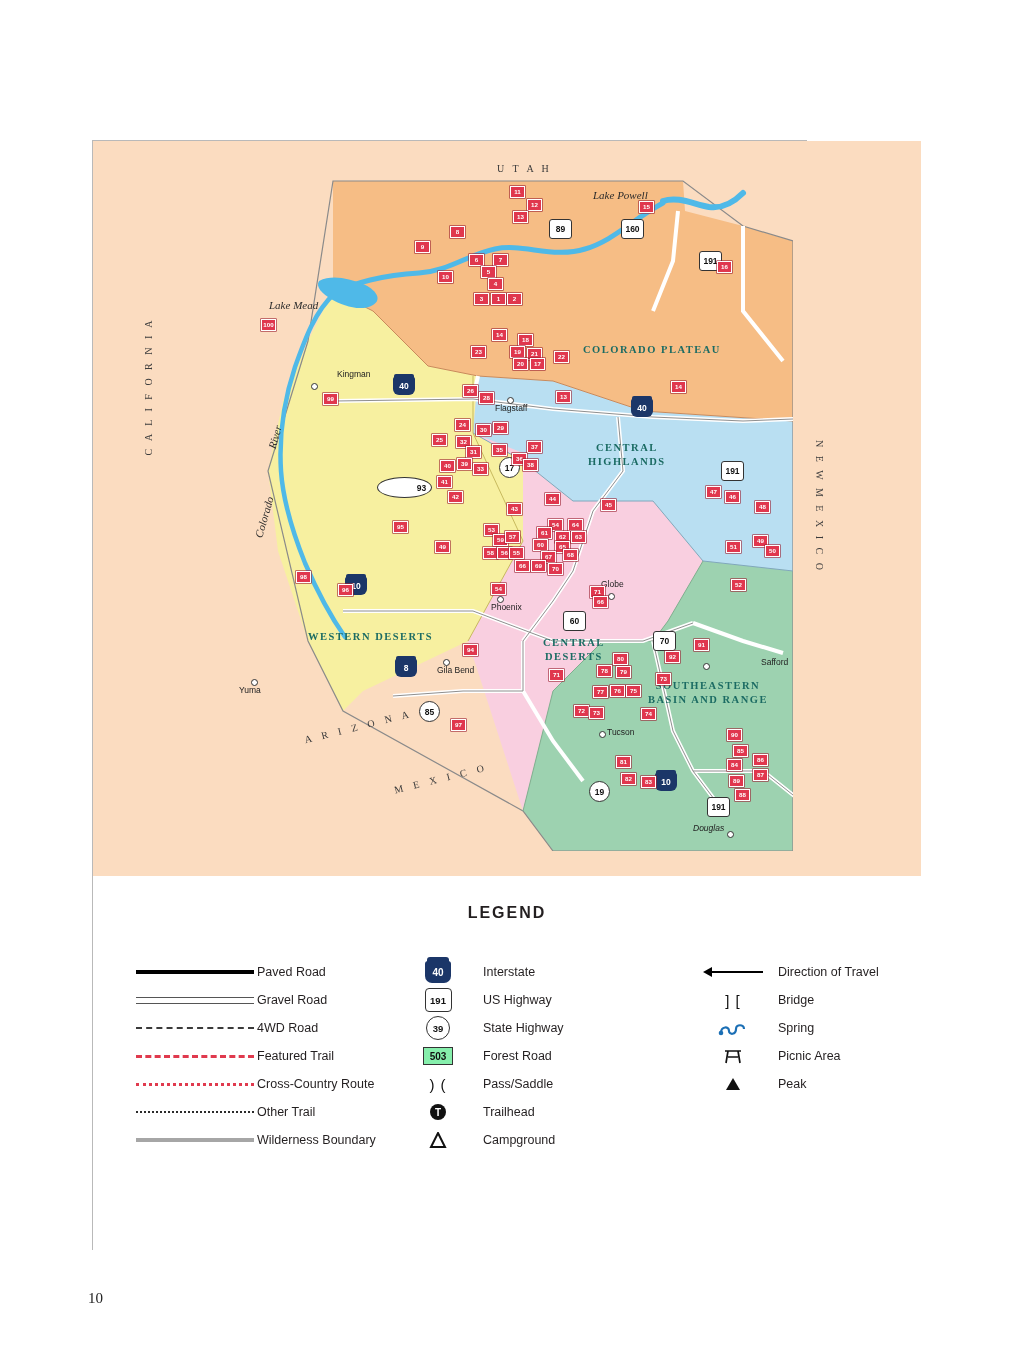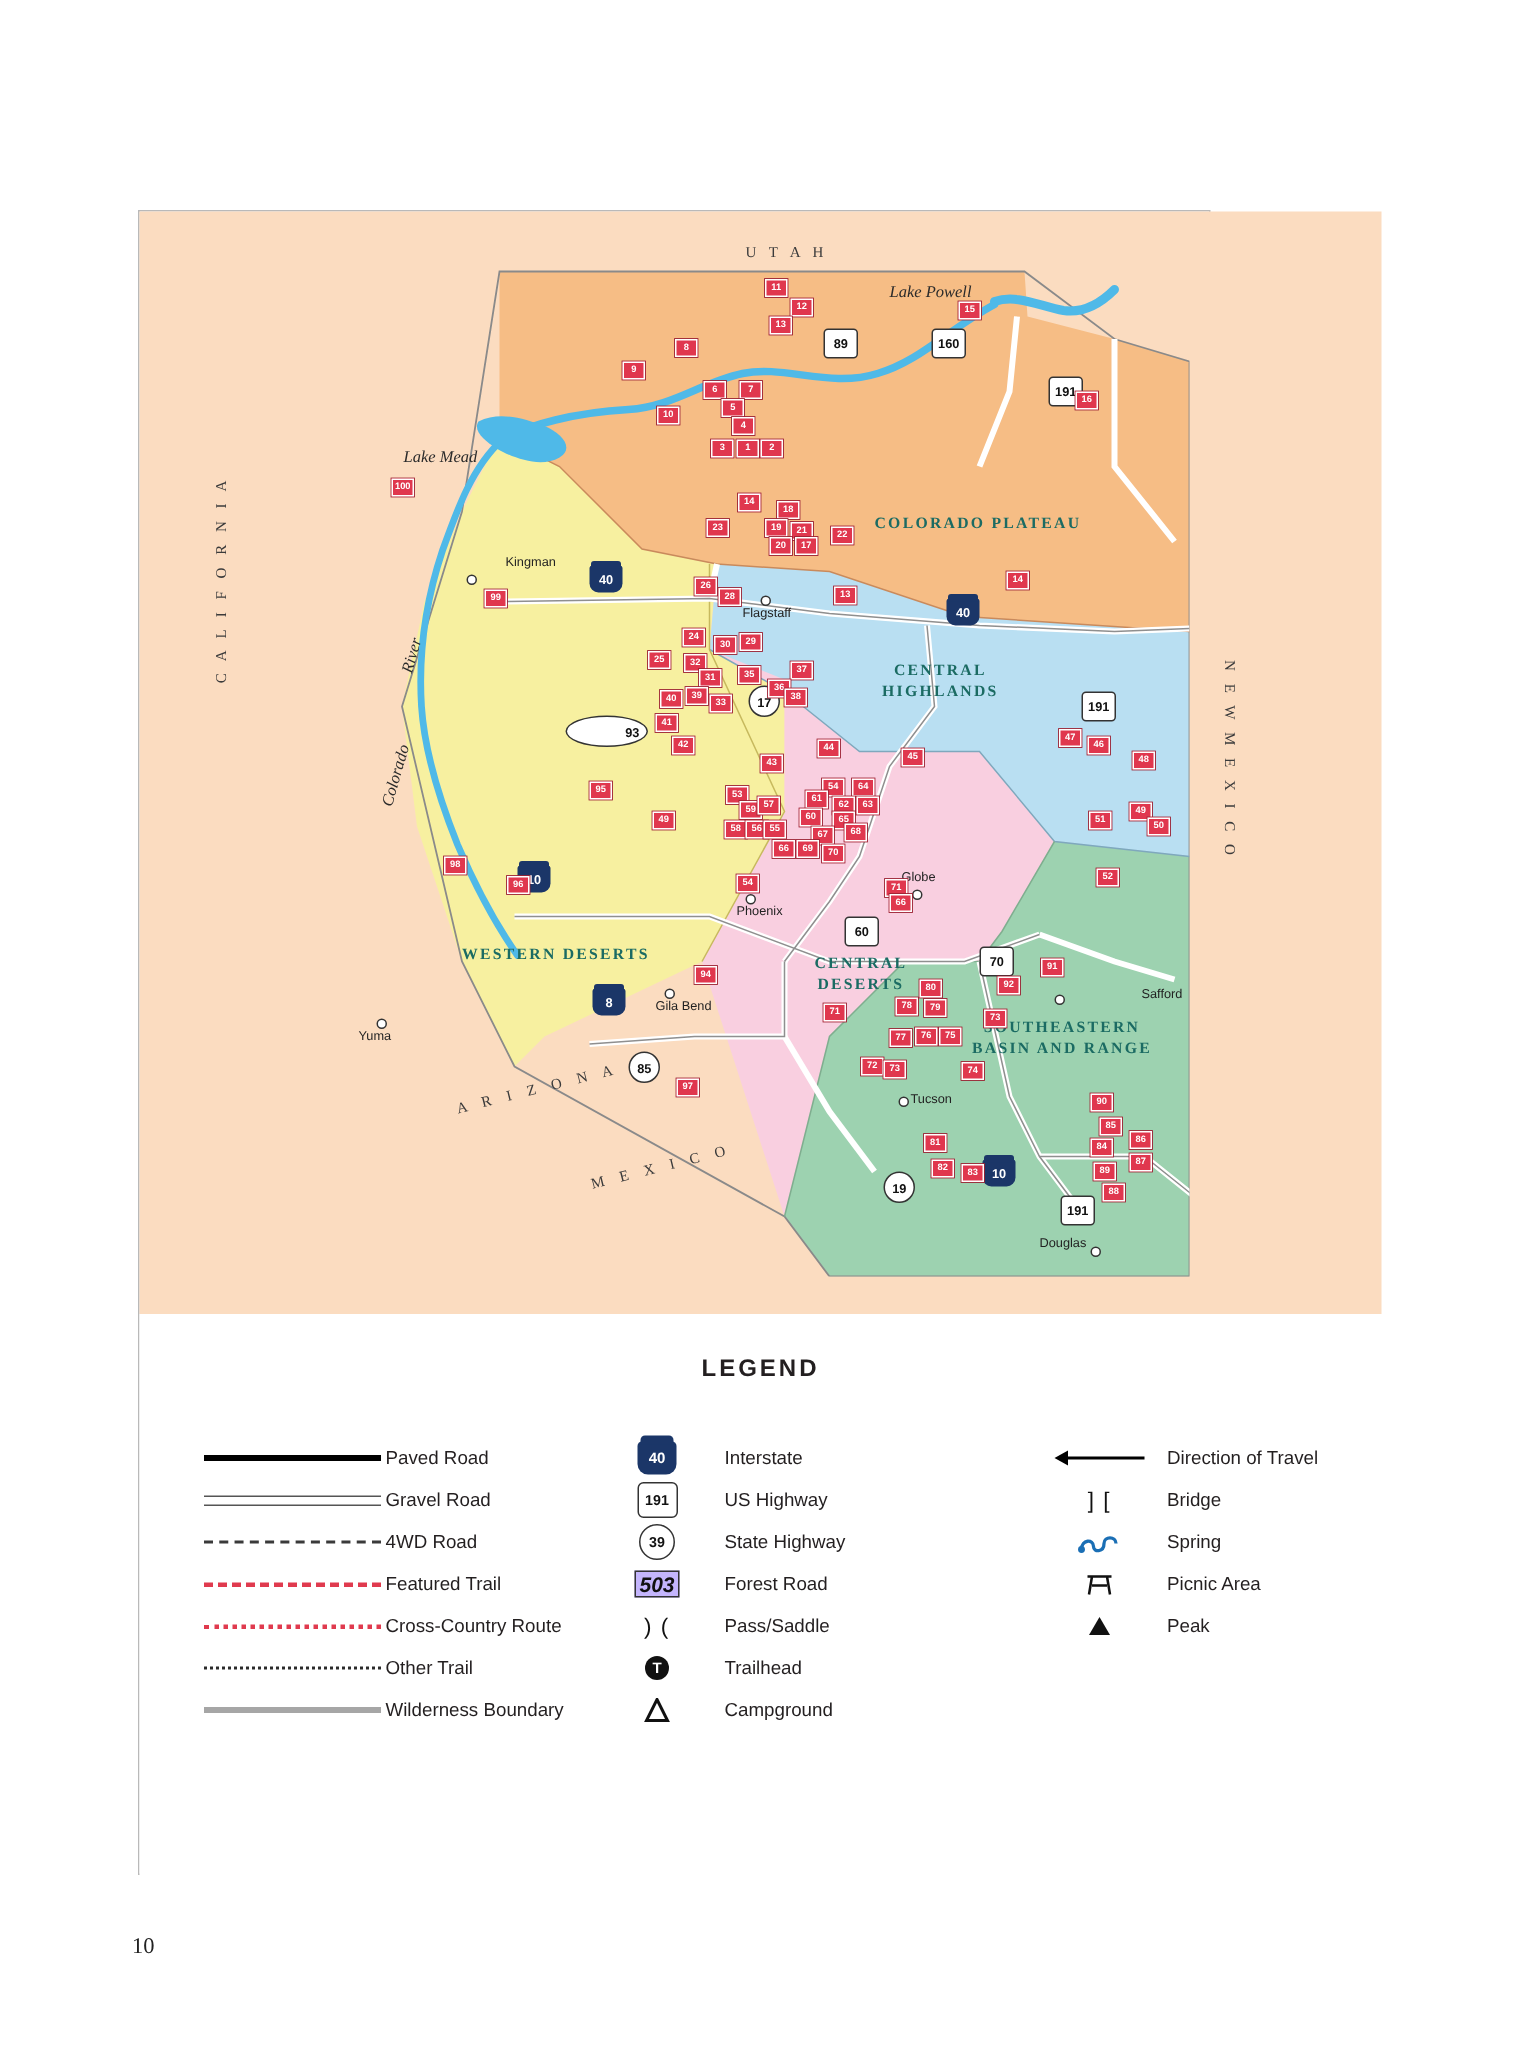--- a/index.html
+++ b/index.html
@@ -36,21 +36,21 @@
   .l-cross{width:118px;height:0;border-top:3px dotted #e03a4e;}
   .l-other{width:118px;height:0;border-top:2px dotted #2b2b2b;}
   .l-wild{width:118px;height:4px;background:#a6a6a6;}
 
   
   .shield{position:relative;font-size:9px;font-weight:bold;color:#1b3668;display:flex;align-items:center;justify-content:center;}
   .sh-inter{width:26px;height:22px;background:#1b3668;border-radius:3px 3px 7px 7px;color:#fff;font-size:10px;position:relative;}
   .sh-inter:before{content:"";position:absolute;left:2px;top:-4px;width:22px;height:6px;background:#1b3668;border-radius:3px 3px 0 0;}
   .sh-us{width:25px;height:22px;background:#fff;border:1.3px solid #333;border-radius:4px;font-size:9.5px;color:#111;}
   .sh-state{width:22px;height:22px;border-radius:50%;background:#fff;border:1.3px solid #333;font-size:9.5px;color:#111;}
-  .sh-forest{width:28px;height:16px;background:#c4b5fd;border:1.2px solid #333;font-size:14px;color:#111;font-style:italic;}
+  .sh-forest{width:28px;height:16px;background:#86efac;border:1.2px solid #333;font-size:10px;color:#111;}
 
   .sym-arrow{width:60px;height:12px;position:relative;}
   .sym-arrow:before{content:"";position:absolute;left:8px;top:5px;width:52px;height:2px;background:#000;}
   .sym-arrow:after{content:"";position:absolute;left:0;top:1px;border-top:5px solid transparent;border-bottom:5px solid transparent;border-right:9px solid #000;}
   .sym-txt{font-size:15px;color:#111;letter-spacing:1px;}
   .sym-building{width:9px;height:9px;background:#111;}
   .sym-tri{width:0;height:0;border-left:7px solid transparent;border-right:7px solid transparent;border-bottom:12px solid #111;}
 
   
   .mlabel{position:absolute;white-space:nowrap;}
@@ -166,21 +166,21 @@
       <div class="city-dot" style="left:158px;top:538px;"></div>
       <div class="mlabel city-name" style="left:146px;top:544px;">Yuma</div>
 
       <div class="city-dot" style="left:506px;top:590px;"></div>
       <div class="mlabel city-name" style="left:514px;top:586px;">Tucson</div>
 
       <div class="city-dot" style="left:610px;top:522px;"></div>
       <div class="mlabel city-name" style="left:654px;top:516px;margin-left:14px;">Safford</div>
 
       <div class="city-dot" style="left:634px;top:690px;"></div>
-      <div class="mlabel city-name" style="left:600px;top:682px;">Douglas</div>
+      <div class="mlabel city-name" style="left:600px;top:682px;font-style:italic;">Douglas</div>
 
       <div class="mshield ms-us" style="left:456px;top:78px;">89</div>
       <div class="mshield ms-us" style="left:528px;top:78px;">160</div>
       <div class="mshield ms-us" style="left:606px;top:110px;">191</div>
       <div class="mshield ms-inter" style="left:300px;top:236px;">40</div>
       <div class="mshield ms-inter" style="left:538px;top:258px;">40</div>
       <div class="mshield ms-state" style="left:284px;top:336px;padding-left:34px;">93</div>
       <div class="mshield ms-state" style="left:406px;top:316px;">17</div>
       <div class="mshield ms-us" style="left:628px;top:320px;">191</div>
       <div class="mshield ms-inter" style="left:252px;top:436px;">10</div>

